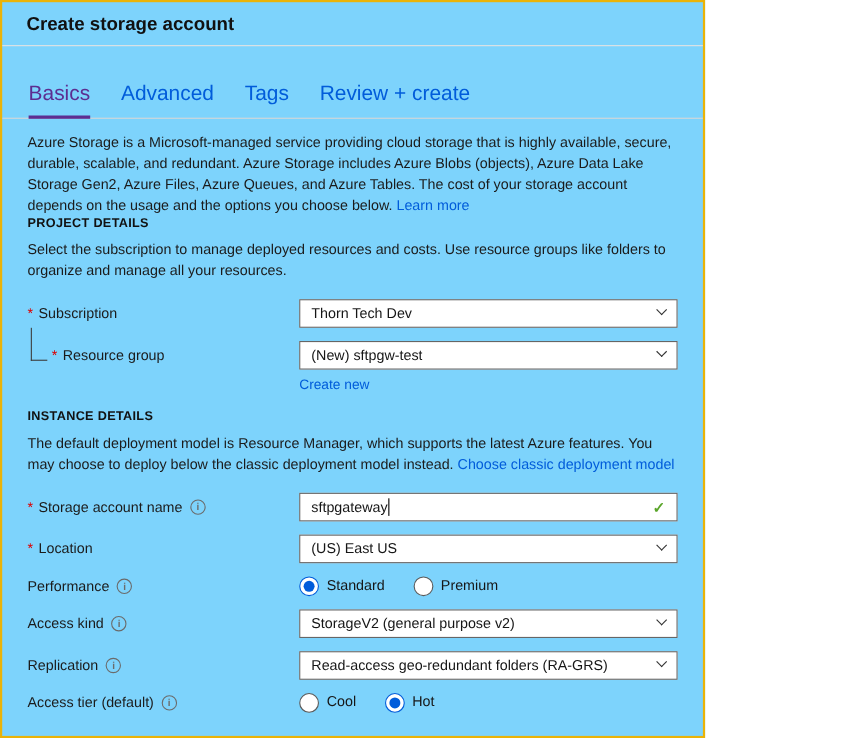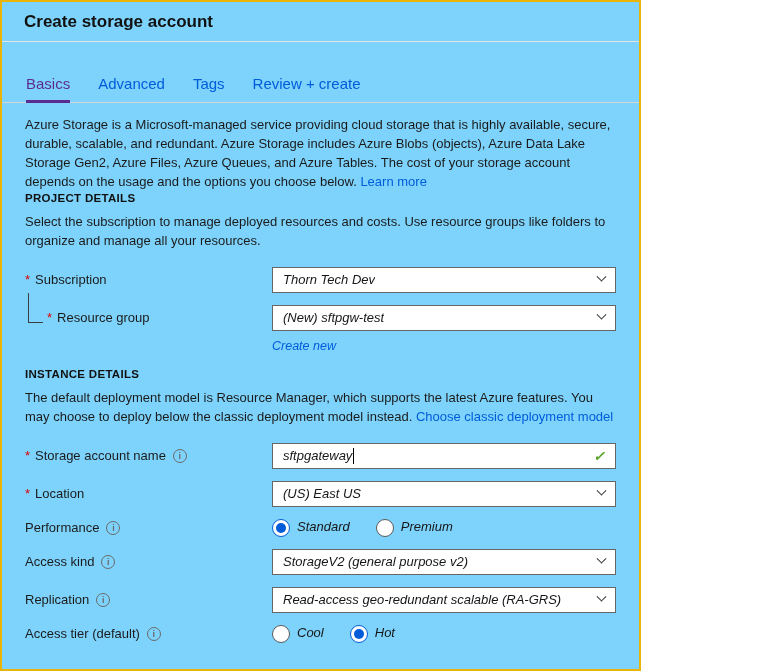--- a/index.html
+++ b/index.html
@@ -25,21 +25,21 @@
     color: #111111;
   }
   .tabs {
     display: flex;
     gap: 28px;
     padding: 0 24px;
     margin-top: 33px;
     border-bottom: 1px solid #d6d6d6;
   }
   .tab {
-    font-size: 15px;
+    font-size: 19px;
     color: #015cda;
     padding-bottom: 8px;
     cursor: pointer;
     white-space: nowrap;
   }
   .tab.active {
     color: #5c2d91;
     border-bottom: 3px solid #5c2d91;
     margin-bottom: -1px;
   }
@@ -77,21 +77,21 @@
     color: #1b1b1b;
     display: flex;
     align-items: center;
     gap: 5px;
     position: relative;
   }
   .req {
     color: #dd0000;
     font-size: 13px;
   }
-  .control-col { flex: 1; max-width: 480px; font-style: italic; }
+  .control-col { flex: 1; max-width: 480px; }
   .select, .text-input {
     display: flex;
     align-items: center;
     height: 26px;
     border: 1px solid #666666;
     background: #ffffff;
     padding: 0 10px;
     font-size: 13px;
     width: 100%;
   }
@@ -298,21 +298,21 @@
     </div>
   </div>
 
   <div class="field-row">
     <div class="field-label">
       <span>Replication</span>
       <span class="info-icon">i</span>
     </div>
     <div class="control-col">
       <div class="select">
-        <span class="select-value">Read-access geo-redundant scalable (RA-GRS)</span>
+        <span class="select-value">Read-access geo-redundant folders (RA-GRS)</span>
         <span class="chevron"></span>
       </div>
     </div>
   </div>
 
   <div class="field-row">
     <div class="field-label">
       <span>Access tier (default)</span>
       <span class="info-icon">i</span>
     </div>

